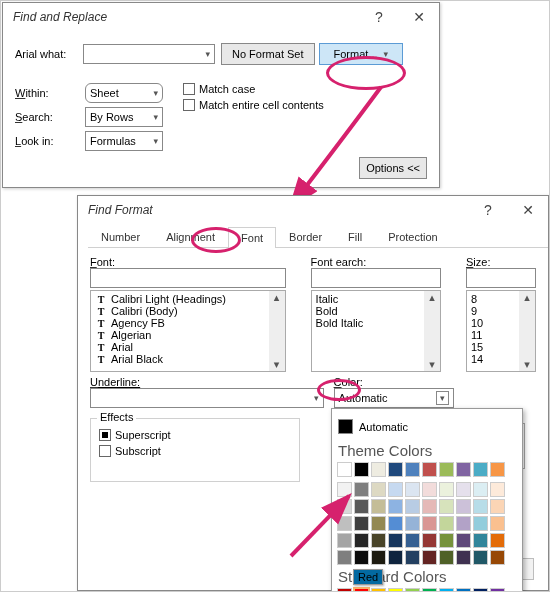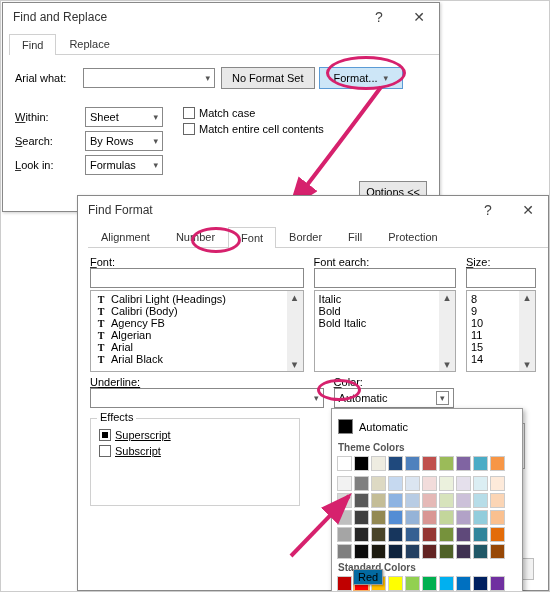--- a/index.html
+++ b/index.html
@@ -1,78 +1,74 @@
 <!DOCTYPE html>
 <html><head>
 <meta charset="utf-8">
 <style>
   * { box-sizing: border-box; font-family: "Segoe UI", Tahoma, sans-serif; font-size: 11px; }
   body { margin: 0; width: 550px; height: 592px; background: #fff; position: relative; overflow: hidden; border: 1px solid #ccc; }
   .window { position: absolute; background: #fff; border: 1px solid #888; box-shadow: 1px 1px 3px rgba(0,0,0,0.2); }
   .titlebar { background: #fff; height: 28px; line-height: 28px; padding-left: 10px; display: flex; align-items: center; }
-  .titlebar .title { flex: 1; font-size: 12px; color: #333; }
+  .titlebar .title { flex: 1; font-size: 12px; color: #333; font-style: italic; }
   .titlebar .tbtn { width: 40px; text-align: center; color: #444; font-size: 14px; user-select: none; }
   .tabs { display: flex; border-bottom: 1px solid #d0d0d0; margin-left: 6px; margin-top: 2px; }
   .tab { padding: 4px 12px; border: 1px solid transparent; border-bottom: none; color: #333; background: transparent; }
   .tab.active { border-color: #d0d0d0; background: #fff; position: relative; top: 1px; }
   .dlgbody { padding: 8px 12px; }
   .row { display: flex; align-items: center; margin: 4px 0; }
   .lbl { width: 70px; }
   .select, .combo { border: 1px solid #888; height: 20px; display: inline-flex; align-items: center; justify-content: space-between; padding: 0 4px; background: #fff; }
   .chev { font-size: 9px; color: #555; }
   .btn { border: 1px solid #888; background: #e8e8e8; height: 22px; padding: 0 10px; display: inline-flex; align-items: center; }
   .checkbox { width: 12px; height: 12px; border: 1px solid #666; display: inline-block; margin-right: 4px; vertical-align: middle; }
   .checkbox.filled::after { content: ""; display: block; width: 6px; height: 6px; background: #000; margin: 2px; }
   .ellipse { position: absolute; border: 3px solid #d6216d; border-radius: 50%; pointer-events: none; }
   .listbox { border: 1px solid #aaa; background: #fff; padding: 2px 0; position: relative; }
   .listbox .item { padding: 0 4px; display: flex; align-items: center; }
   .listbox .scroll { position: absolute; right: 0; top: 0; bottom: 0; width: 16px; background: #eee; display: flex; flex-direction: column; justify-content: space-between; align-items: center; font-size: 8px; color: #555; }
   .group { border: 1px solid #d0d0d0; padding: 6px 8px 8px 8px; margin-top: 4px; position: relative; }
   .group .glab { position: absolute; top: -8px; left: 6px; background: #fff; padding: 0 3px; }
   .palette { background: #fff; border: 1px solid #999; box-shadow: 2px 2px 5px rgba(0,0,0,0.3); padding: 4px; position: absolute; }
-  .palette .hdr { font-weight: bold; font-size: 10px; padding: 2px 2px; color: #555; }
+  .palette .hdr { font-weight: normal; font-size: 15px; padding: 2px 2px; color: #555; }
   .swatch-row { display: flex; }
   .swatch { width: 15px; height: 15px; margin: 1px; border: 1px solid #ccc; }
   .swatch.sel { outline: 2px solid #f6b26b; outline-offset: -1px; }
   .tooltip { position: absolute; background: #0369a1; border: 1px solid #999; padding: 1px 4px; font-size: 11px; box-shadow: 1px 1px 2px rgba(0,0,0,0.3); }
   .ticon { width: 12px; display: inline-block; text-align: center; font-family: serif; font-size: 10px; margin-right: 4px; font-weight: bold; }
   .underline-acc { text-decoration: underline; text-decoration-color: #333; }
   svg.arrow { position: absolute; pointer-events: none; }
 </style>
 </head>
 <body>
 
 <div class="window" style="left:1px; top:1px; width:438px;">
   <div class="titlebar">
     <span class="title">Find and Replace</span>
     <span class="tbtn">?</span>
     <span class="tbtn">✕</span>
-  </div>
-  <div class="tabs">
-    <div class="tab active">Find</div>
-    <div class="tab">Replace</div>
   </div>
   <div class="dlgbody">
     <div class="row">
       <span style="width:68px;">Arial what:</span>
       <span class="combo" style="width:132px;">
           <span></span>
           <span class="chev">▾</span>
         </span>
       <span class="btn" style="margin-left:6px;">No Format Set</span>
       <span class="btn" style="margin-left:4px; background:#cde6f7; border-color:#5b9bd5; padding:0 14px;">
           <span>Format...</span>
           <span class="chev" style="margin-left:6px;">▾</span>
         </span>
     </div>
     <div style="display:flex; margin-top:14px;">
       <div>
         <div class="row">
           <span class="lbl"><span class="underline-acc">W</span>ithin:</span>
-          <span class="select" style="width:78px;">
+          <span class="select" style="width:78px;border-radius:6px;">
               <span>Sheet</span>
               <span class="chev">▾</span>
             </span>
         </div>
         <div class="row">
           <span class="lbl"><span class="underline-acc">S</span>earch:</span>
           <span class="select" style="width:78px;">
               <span>By Rows</span>
               <span class="chev">▾</span>
             </span>
@@ -113,29 +109,29 @@
   <path d="M110,6 Q70,60 20,125" stroke="#d6216d" stroke-width="4" fill="none" marker-end="url(#ah1)"></path>
 </svg>
 
 <div class="window" style="left:76px; top:194px; width:472px; height:396px;">
   <div class="titlebar">
     <span class="title">Find Format</span>
     <span class="tbtn">?</span>
     <span class="tbtn">✕</span>
   </div>
   <div class="tabs" style="margin-left:10px;">
+    <div class="tab">Number</div>
     <div class="tab">Alignment</div>
-    <div class="tab">Number</div>
     <div class="tab active">Font</div>
     <div class="tab">Border</div>
     <div class="tab">Fill</div>
     <div class="tab">Protection</div>
   </div>
   <div class="dlgbody">
-    <div style="display:flex; gap:10px;">
+    <div style="display:flex; gap:25px;">
       <div style="flex:1.5;">
         <div><span class="underline-acc">F</span>ont:</div>
         <div class="select" style="width:100%; height:20px;"></div>
         <div class="listbox" style="height:82px;">
           <div class="item">
               <span class="ticon">T</span>
               <span>Calibri Light (Headings)</span>
             </div>
           <div class="item">
               <span class="ticon">T</span>
@@ -205,21 +201,21 @@
       <div style="flex:1.3;">
         <div><span class="underline-acc">C</span>olor:</div>
         <div class="combo" style="width:120px;">
             <span style="font-size:11px;">Automatic</span>
             <span class="chev" style="border:1px solid #888; padding:1px 3px;">▾</span>
           </div>
       </div>
     </div>
 
     <div style="display:flex; gap:10px; margin-top:6px;">
-      <div class="group" style="flex:1.1; height:88px;text-decoration:underline;">
+      <div class="group" style="flex:1.1; height:64px;">
         <span class="glab">Effects</span>
         <div class="row">
             <span class="checkbox filled"></span>
             <span>Superscript</span>
           </div>
         <div class="row">
             <span class="checkbox"></span>
             <span>Subscript</span>
           </div>
       </div>

